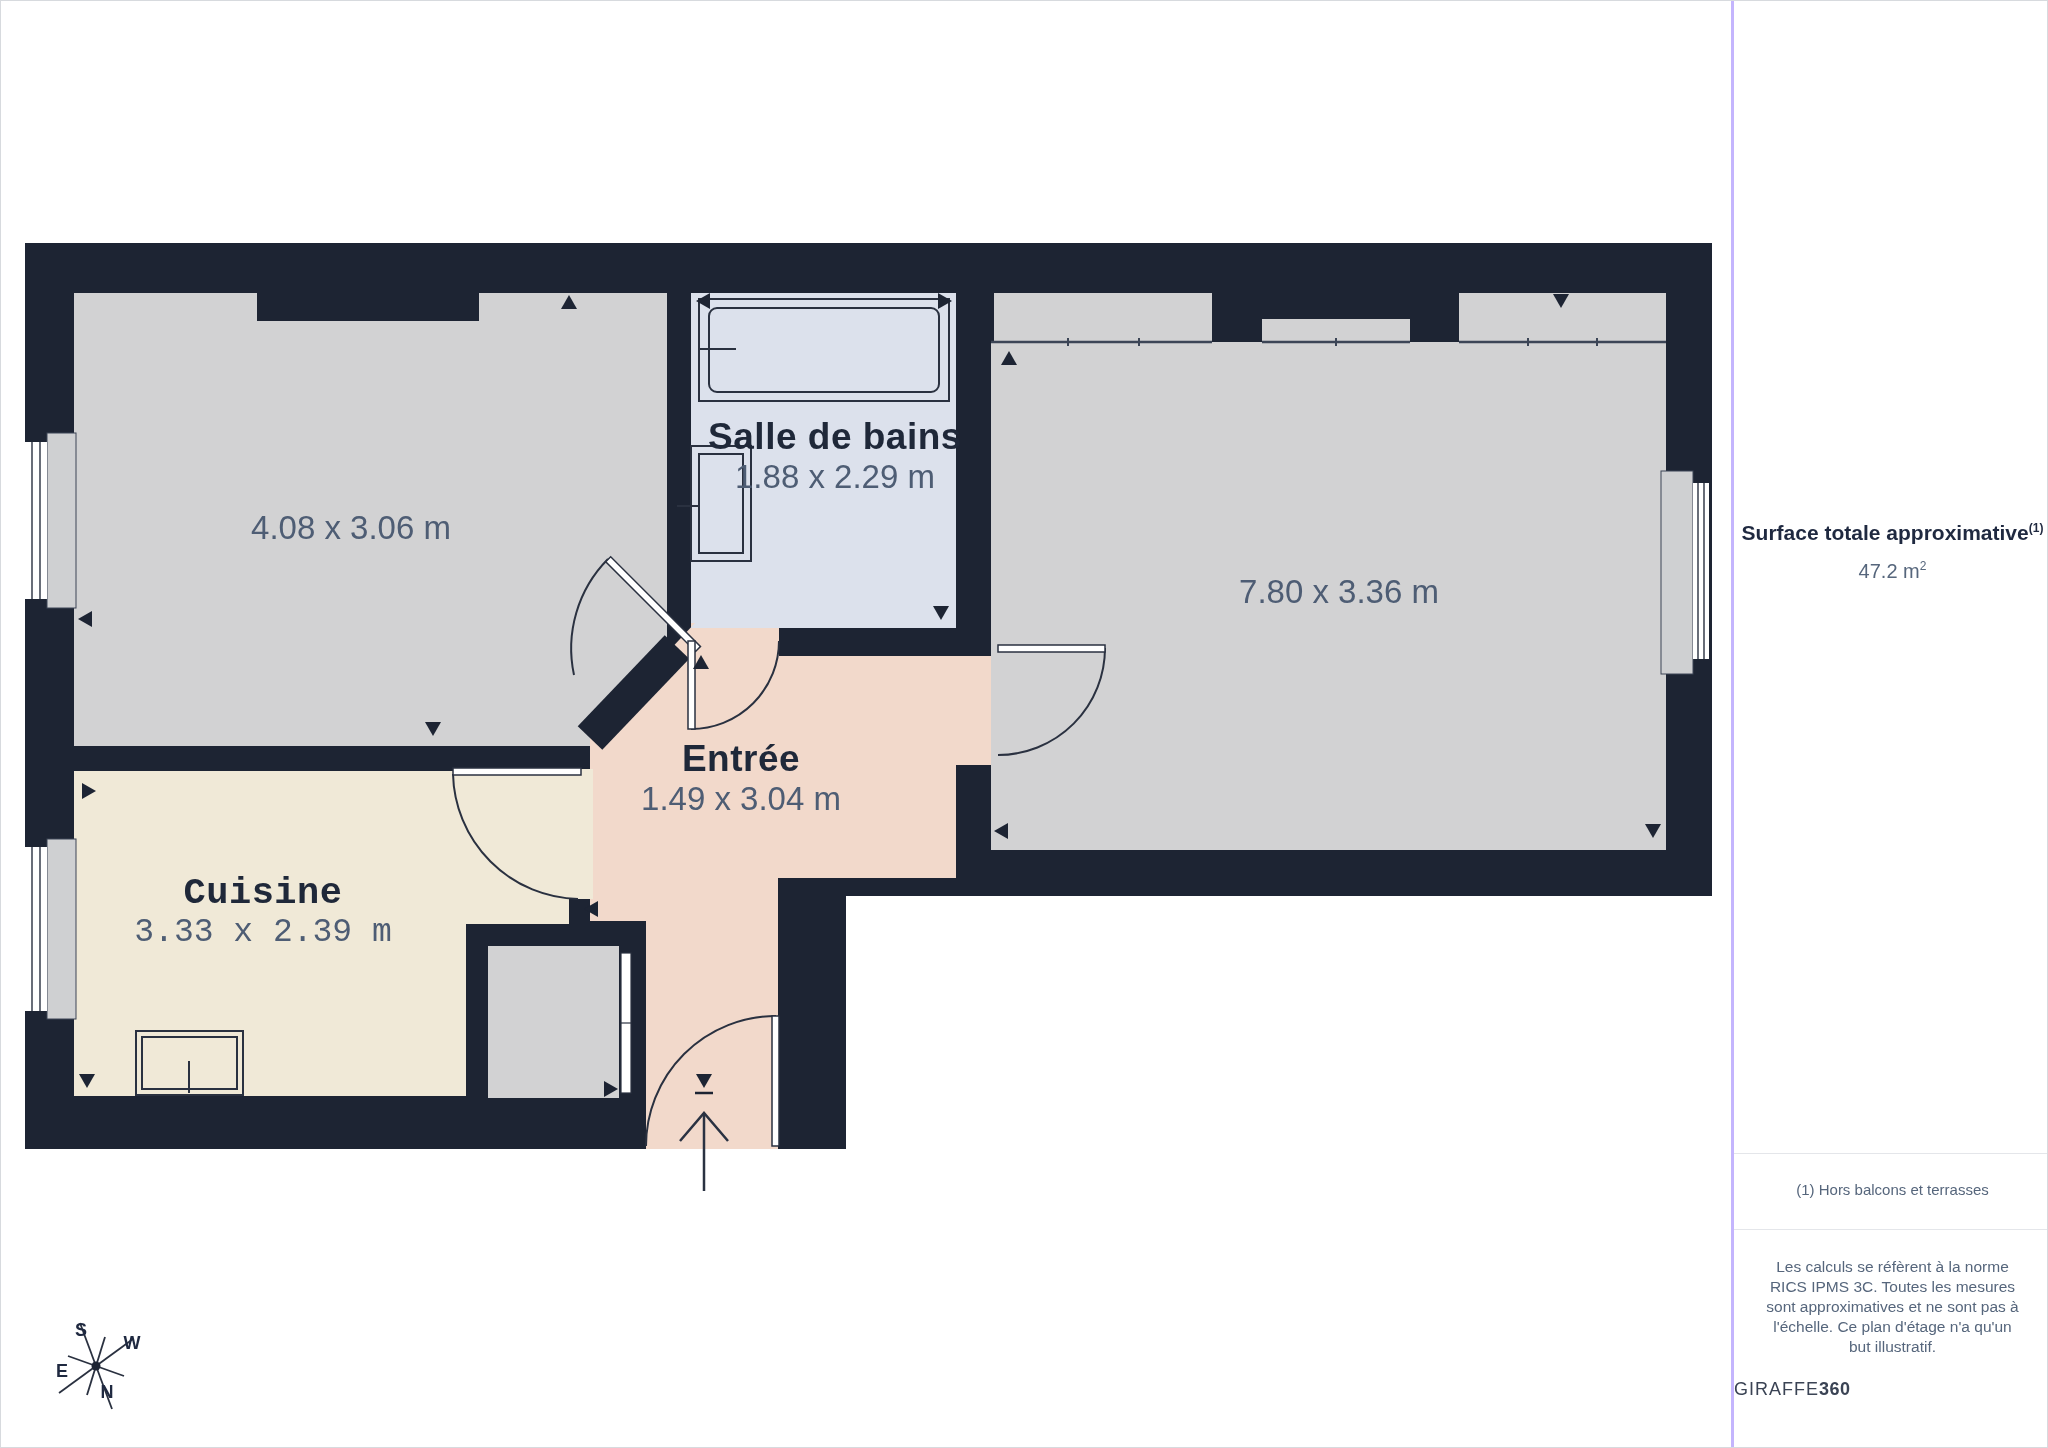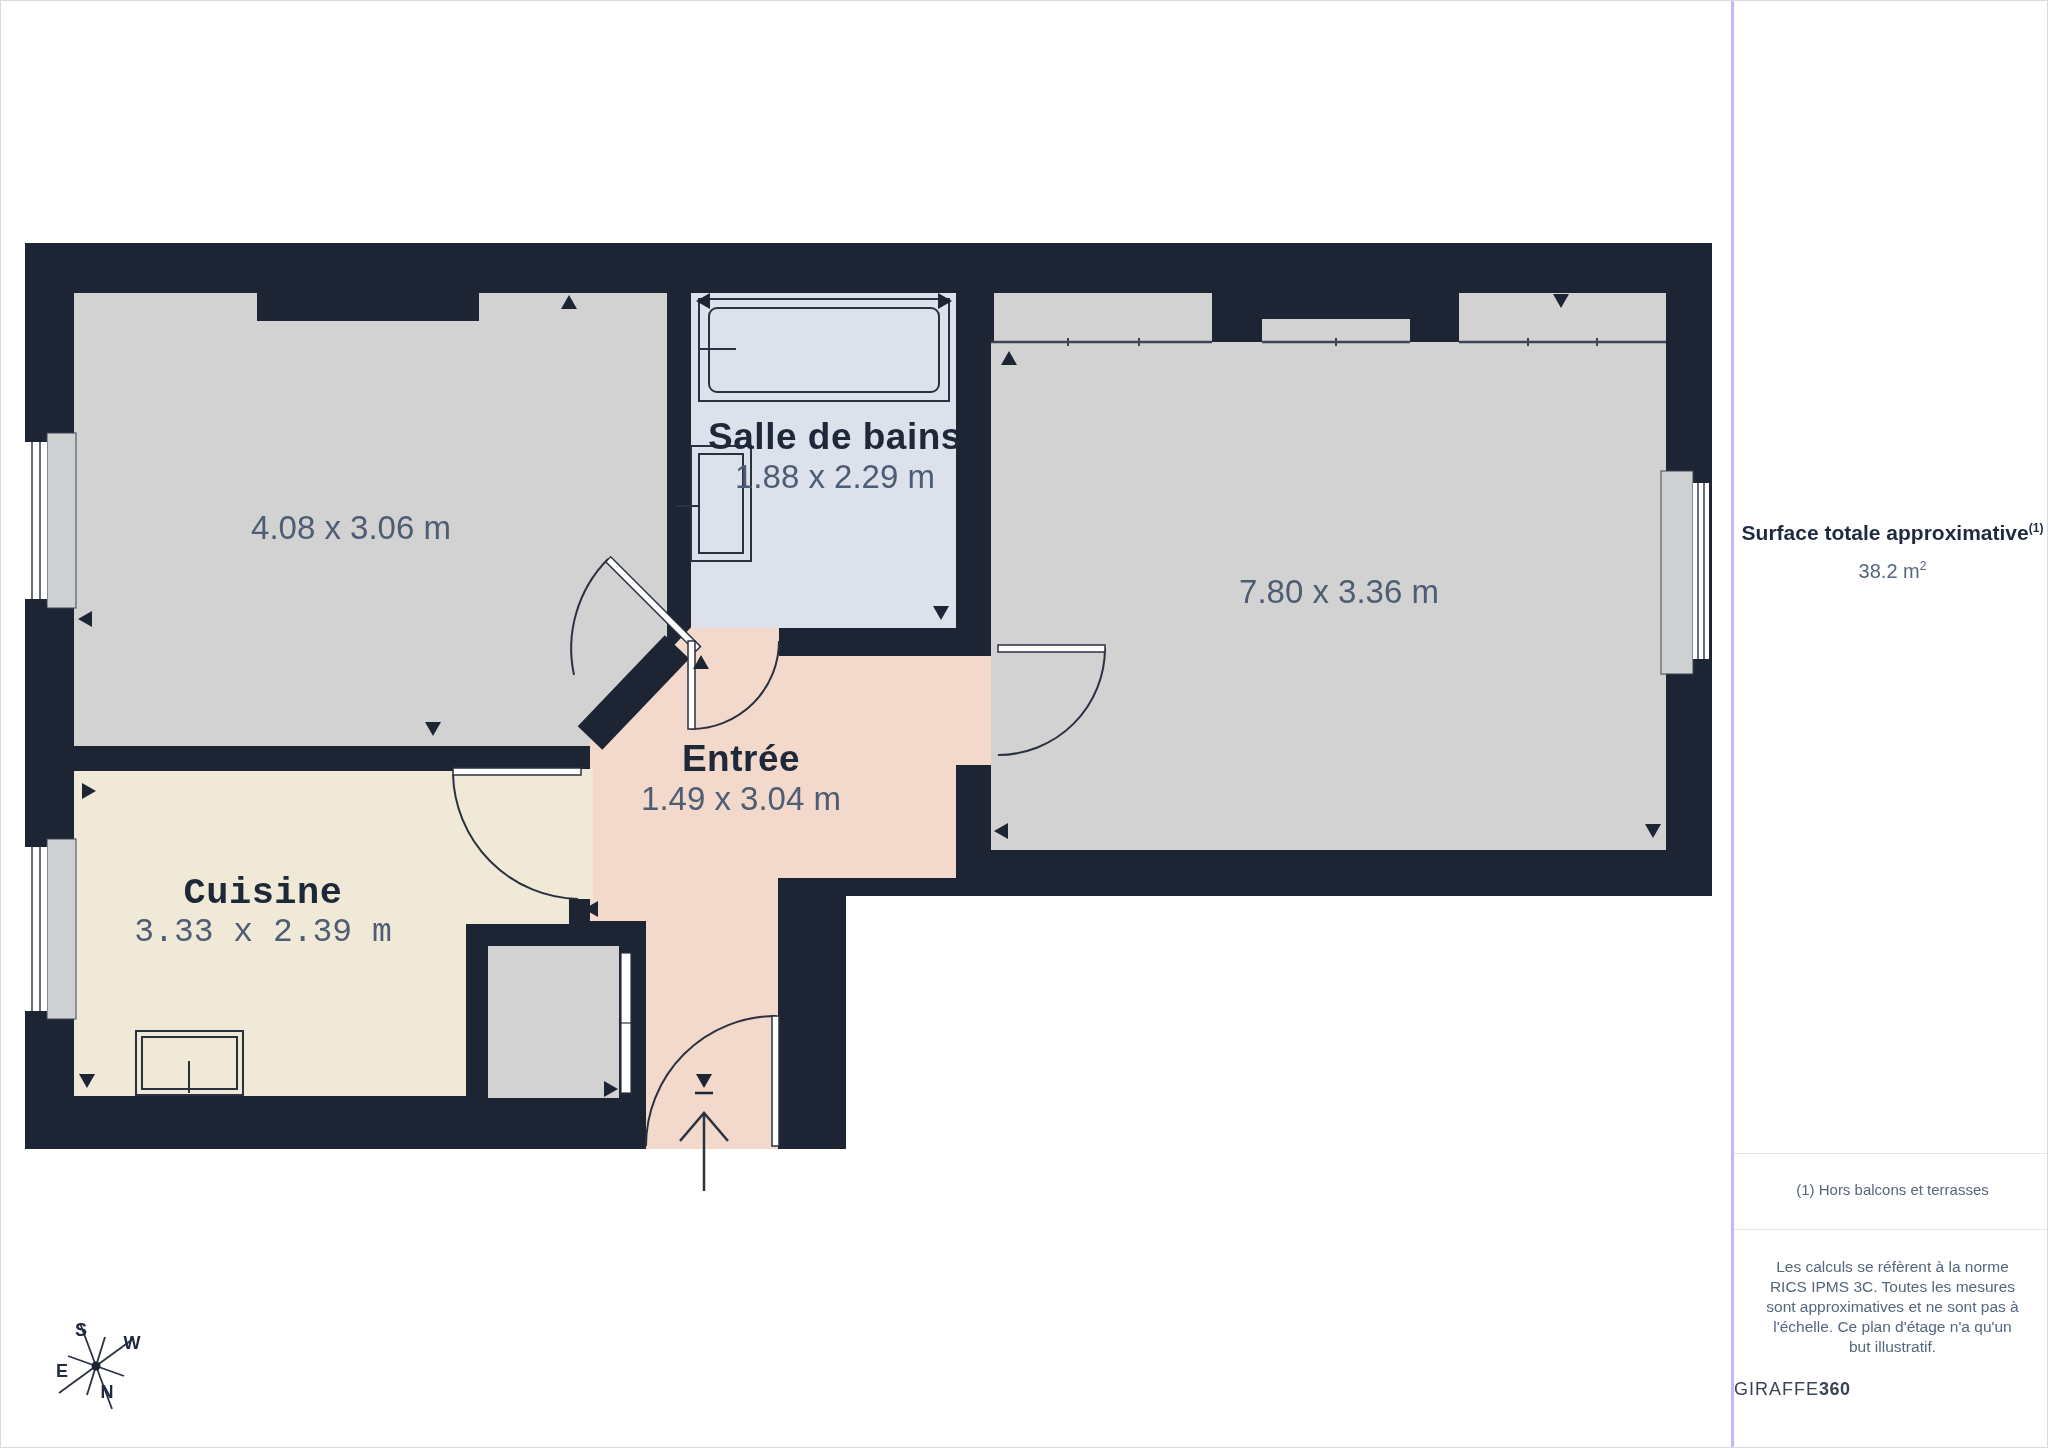--- a/index.html
+++ b/index.html
@@ -175,21 +175,21 @@
     <div class="room-dims">1.49 x 3.04 m</div>
   </div>
   <div class="room-label" style="left:262px;top:910px;font-family:Liberation Mono, monospace;">
     <div class="room-name">Cuisine</div>
     <div class="room-dims">3.33 x 2.39 m</div>
   </div>
 
   <div class="sidebar">
     <div class="area-block">
       <div class="area-title"><span>Surface totale approximative</span><sup>(1)</sup></div>
-      <div class="area-value"><span>38.2 m</span><sup>2</sup></div>
+      <div class="area-value"><span>47.2 m</span><sup>2</sup></div>
     </div>
     <div class="divider" style="top:1152px;"></div>
     <div class="footnote">(1) Hors balcons et terrasses</div>
     <div class="divider" style="top:1228px;"></div>
     <div class="legal">Les calculs se réfèrent à la norme RICS IPMS 3C. Toutes les mesures sont approximatives et ne sont pas à l'échelle. Ce plan d'étage n'a qu'un but illustratif.</div>
     <div class="brand"><span>GIRAFFE</span><b>360</b></div>
   </div>
 </div>
 
 </body></html>

